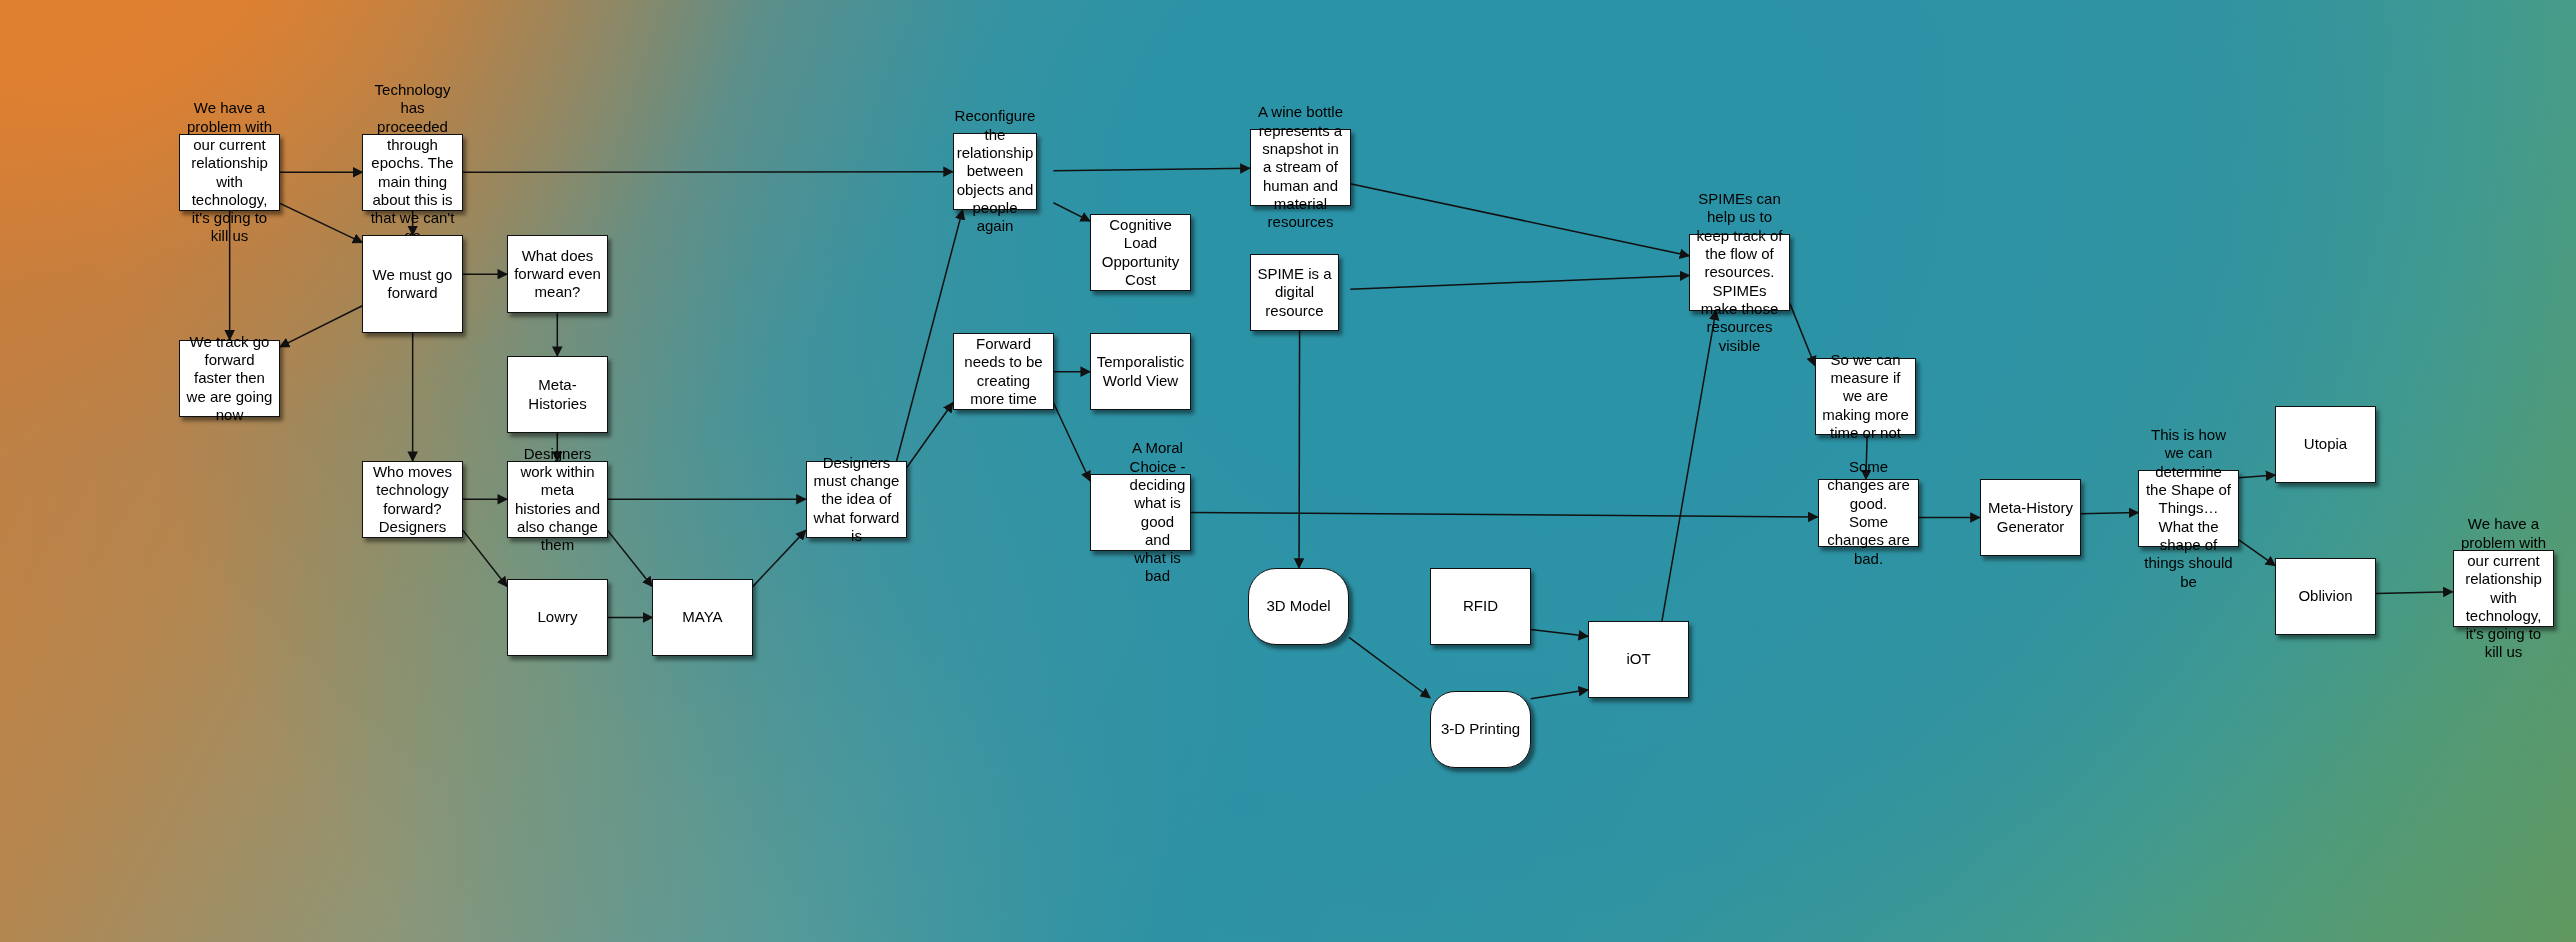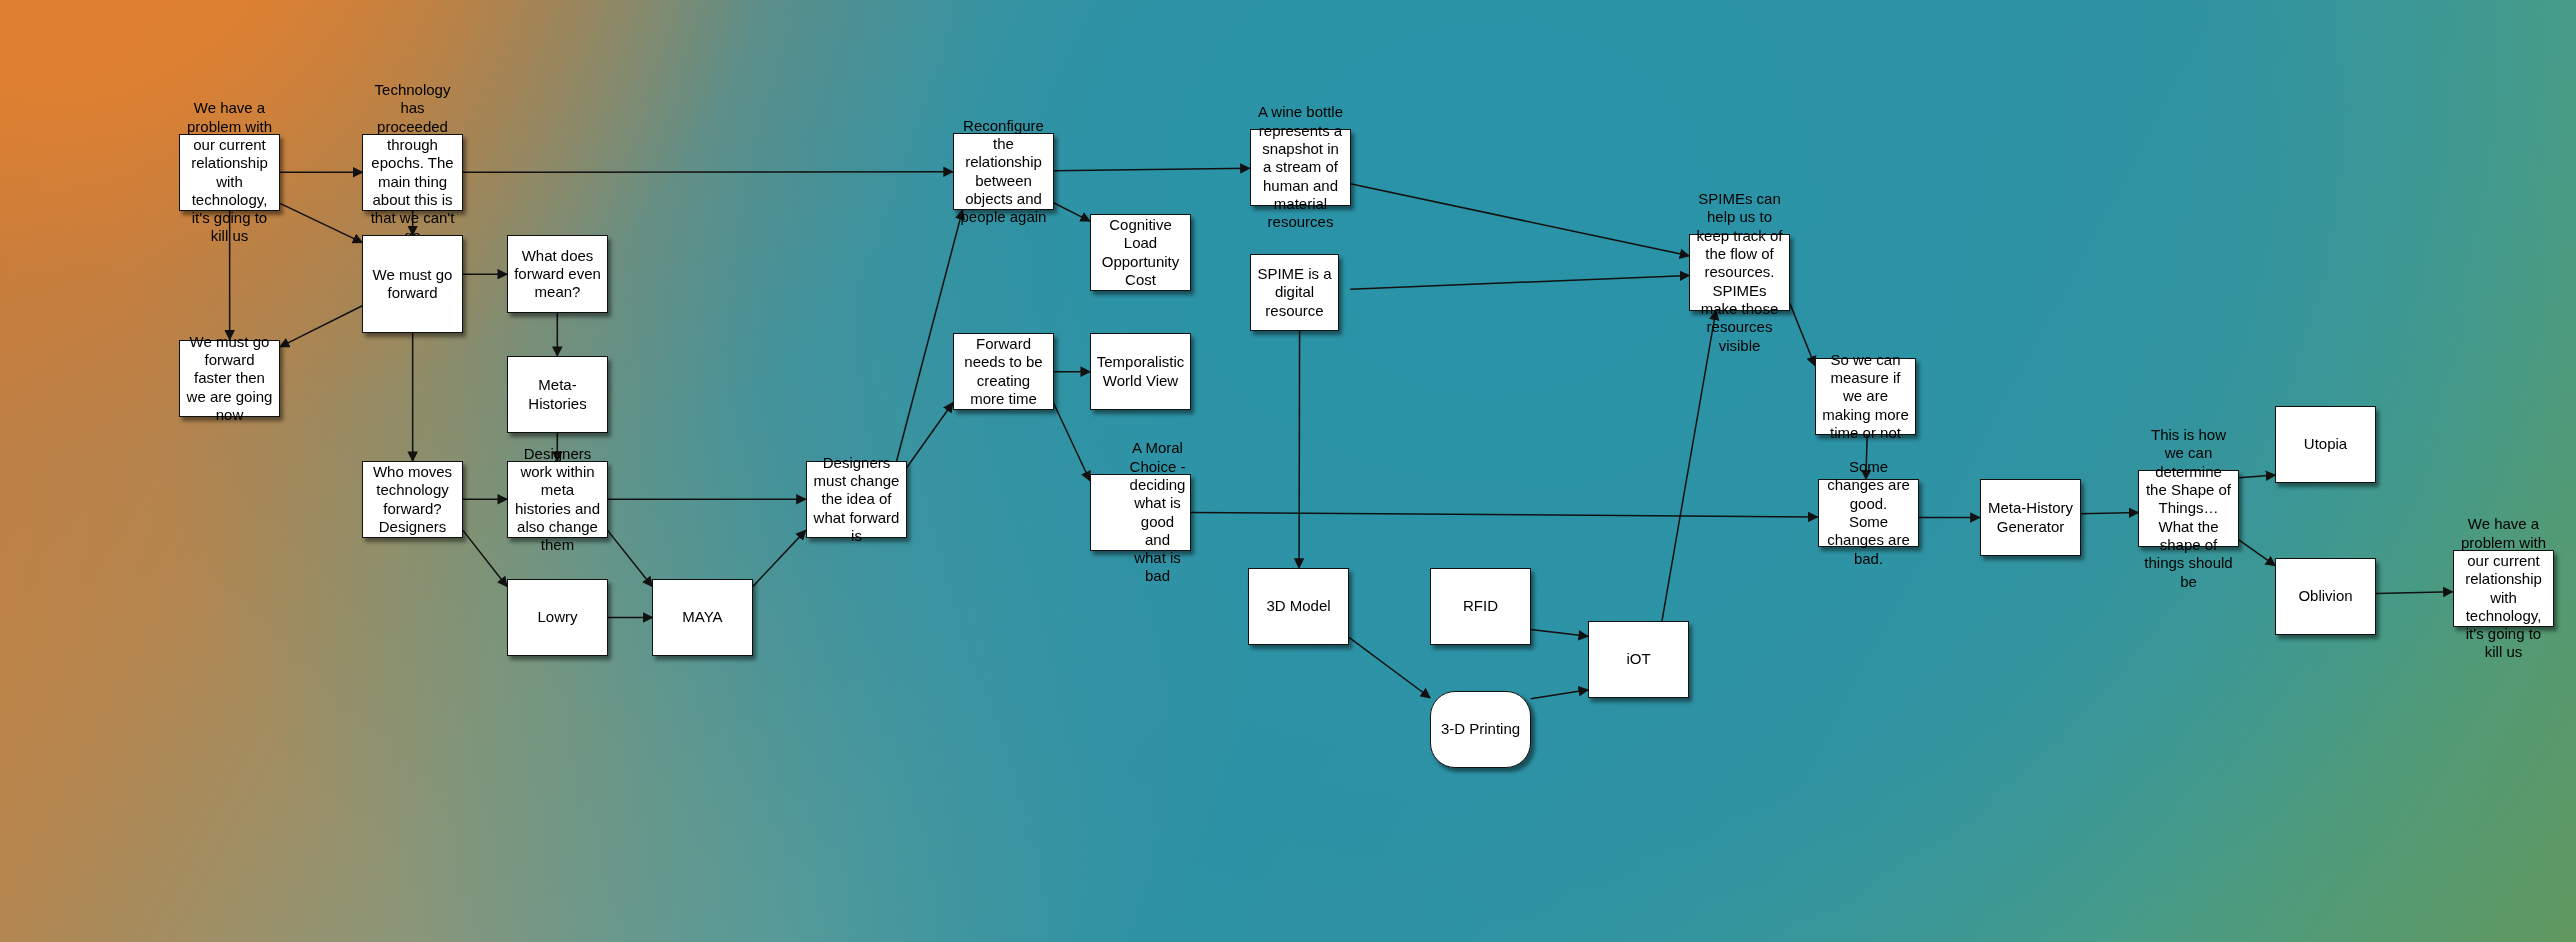--- a/index.html
+++ b/index.html
@@ -104,21 +104,21 @@
       <div class="node" style="left: 179px; top: 134px; width: 101px; height: 77px;">
         <span class="lbl">We have a problem with our current relationship with technology, it's going to kill us</span>
       </div>
       <div class="node" style="left: 362px; top: 134px; width: 101px; height: 77px;">
         <span class="lbl">Technology has proceeded through epochs.  The main thing about this is that we can't go backward.</span>
       </div>
       <div class="node" style="left: 362px; top: 235px; width: 101px; height: 98px;">
         <span class="lbl">We must go forward</span>
       </div>
       <div class="node" style="left: 179px; top: 340px; width: 101px; height: 77px;">
-        <span class="lbl">We must go forward faster then we are going now</span>
+        <span class="lbl">We track go forward faster then we are going now</span>
       </div>
       <div class="node" style="left: 507px; top: 235px; width: 101px; height: 78px;">
         <span class="lbl">What does forward even mean?</span>
       </div>
       <div class="node" style="left: 507px; top: 356px; width: 101px; height: 77px;">
         <span class="lbl">Meta-Histories</span>
       </div>
       <div class="node" style="left: 362px; top: 461px; width: 101px; height: 77px;">
         <span class="lbl">Who moves technology forward? Designers</span>
       </div>
@@ -127,21 +127,21 @@
       </div>
       <div class="node" style="left: 507px; top: 579px; width: 101px; height: 77px;">
         <span class="lbl">Lowry</span>
       </div>
       <div class="node" style="left: 652px; top: 579px; width: 101px; height: 77px;">
         <span class="lbl">MAYA</span>
       </div>
       <div class="node" style="left: 806px; top: 461px; width: 101px; height: 77px;">
         <span class="lbl">Designers must change the idea of what forward is</span>
       </div>
-      <div class="node" style="left: 953px; top: 133px; width: 101px; height: 77px;">
+      <div class="node" style="left: 953px; top: 133px; width: 84px; height: 77px;">
         <span class="lbl">Reconfigure the relationship between objects and people again</span>
       </div>
       <div class="node" style="left: 1090px; top: 214px; width: 101px; height: 77px;">
         <span class="lbl">Cognitive Load Opportunity Cost</span>
       </div>
       <div class="node" style="left: 953px; top: 333px; width: 101px; height: 77px;">
         <span class="lbl">Forward needs to be creating more time</span>
       </div>
       <div class="node" style="left: 1090px; top: 333px; width: 101px; height: 77px;">
         <span class="lbl">Temporalistic World View</span>
@@ -154,21 +154,21 @@
       </div>
       <div class="node" style="left: 1250px; top: 254px; width: 89px; height: 77px;">
         <span class="lbl">SPIME is a digital resource</span>
       </div>
       <div class="node" style="left: 1689px; top: 234px; width: 101px; height: 77px;">
         <span class="lbl">SPIMEs can help us to keep track of the flow of resources.  SPIMEs make those resources visible</span>
       </div>
       <div class="node" style="left: 1815px; top: 358px; width: 101px; height: 77px;">
         <span class="lbl">So we can measure if we are making more time or not</span>
       </div>
-      <div class="node" style="left: 1248px; top: 568px; width: 101px; height: 77px;">
+      <div class="node" style="left: 1248px; top: 568px; width: 101px; height: 77px; border-radius: 28px;">
         <span class="lbl">3D Model</span>
       </div>
       <div class="node" style="left: 1430px; top: 568px; width: 101px; height: 77px;">
         <span class="lbl">RFID</span>
       </div>
       <div class="node" style="left: 1430px; top: 691px; width: 101px; height: 77px; border-radius: 25px;">
         <span class="lbl">3-D Printing</span>
       </div>
       <div class="node" style="left: 1588px; top: 621px; width: 101px; height: 77px;">
         <span class="lbl">iOT</span>

